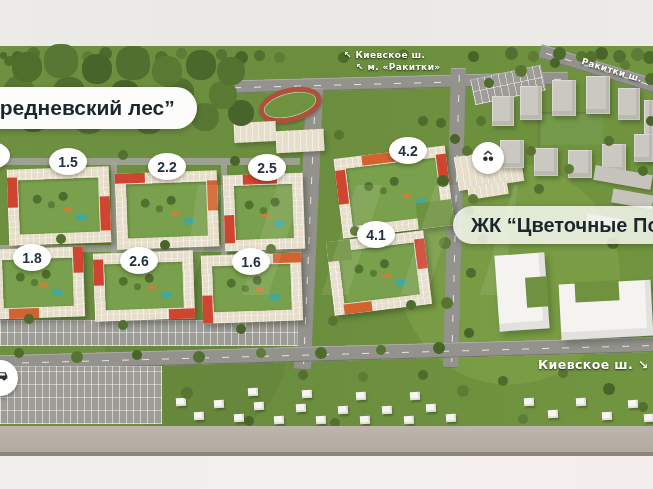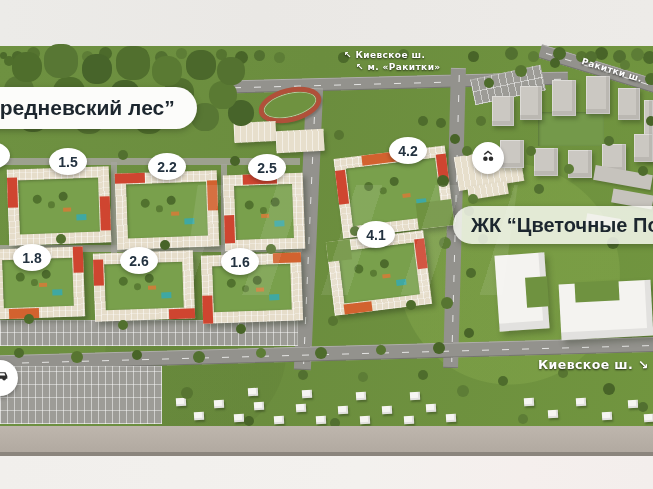--- a/index.html
+++ b/index.html
@@ -300,21 +300,21 @@
     </div>
   <div class="badge" style="left:148px;top:153px;">
       <span>2.2</span>
     </div>
   <div class="badge" style="left:120px;top:247px;">
       <span>2.6</span>
     </div>
   <div class="badge" style="left:248px;top:154px;">
       <span>2.5</span>
     </div>
-  <div class="badge" style="left:221px;top:248px;">
+  <div class="badge" style="left:232px;top:248px;">
       <span>1.6</span>
     </div>
   <div class="badge" style="left:357px;top:221px;">
       <span>4.1</span>
     </div>
   <div class="badge" style="left:389px;top:137px;">
       <span>4.2</span>
     </div>
 
   <div class="marker" id="landmark-marker">

